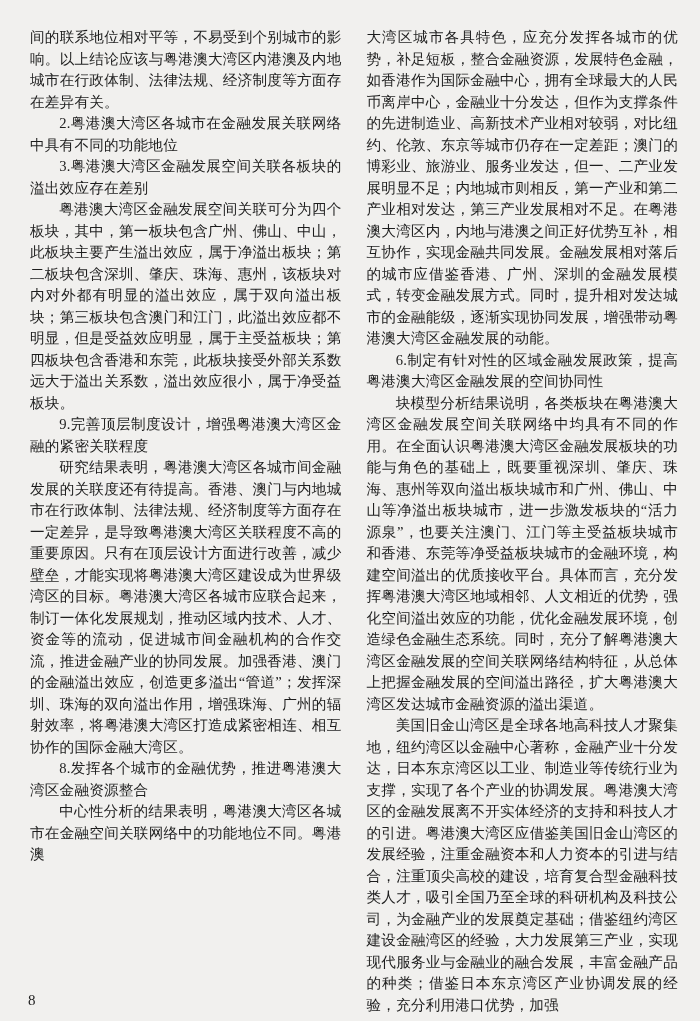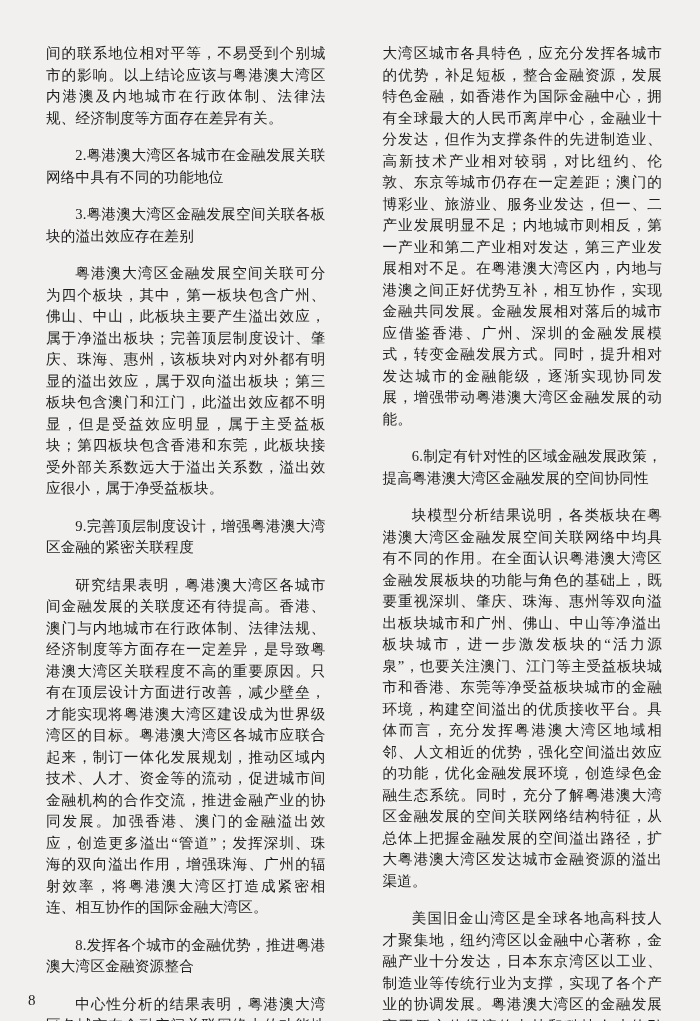--- a/index.html
+++ b/index.html
@@ -24,21 +24,21 @@
   }
   .col {
     flex: 1;
     min-width: 0;
     font-size: 14.6px;
     line-height: 21.5px;
     text-align: justify;
     letter-spacing: 0.2px;
   }
   .col p {
-    margin: 16px;
+    margin: 0;
     text-indent: 2em;
     word-break: break-all;
   }
   .col p.no-indent {
     text-indent: 0;
   }
   .col p.bold-heading {
     font-weight: bold;
   }
   .page-number {
@@ -52,21 +52,21 @@
 </head>
 <body>
 
 <div class="page">
   <div class="columns">
 
     <div class="col">
       <p class="no-indent">间的联系地位相对平等，不易受到个别城市的影响。以上结论应该与粤港澳大湾区内港澳及内地城市在行政体制、法律法规、经济制度等方面存在差异有关。</p>
       <p>2.粤港澳大湾区各城市在金融发展关联网络中具有不同的功能地位</p>
       <p>3.粤港澳大湾区金融发展空间关联各板块的溢出效应存在差别</p>
-      <p>粤港澳大湾区金融发展空间关联可分为四个板块，其中，第一板块包含广州、佛山、中山，此板块主要产生溢出效应，属于净溢出板块；完善顶层制度设计、肇庆、珠海、惠州，该板块对内对外都有明显的溢出效应，属于双向溢出板块；第三板块包含澳门和江门，此溢出效应都不明显，但是受益效应明显，属于主受益板块；第四板块包含香港和东莞，此板块接受外部关系数远大于溢出关系数，溢出效应很小，属于净受益板块。</p>
+      <p>粤港澳大湾区金融发展空间关联可分为四个板块，其中，第一板块包含广州、佛山、中山，此板块主要产生溢出效应，属于净溢出板块；第二板块包含深圳、肇庆、珠海、惠州，该板块对内对外都有明显的溢出效应，属于双向溢出板块；第三板块包含澳门和江门，此溢出效应都不明显，但是受益效应明显，属于主受益板块；第四板块包含香港和东莞，此板块接受外部关系数远大于溢出关系数，溢出效应很小，属于净受益板块。</p>
       <p>9.完善顶层制度设计，增强粤港澳大湾区金融的紧密关联程度</p>
       <p>研究结果表明，粤港澳大湾区各城市间金融发展的关联度还有待提高。香港、澳门与内地城市在行政体制、法律法规、经济制度等方面存在一定差异，是导致粤港澳大湾区关联程度不高的重要原因。只有在顶层设计方面进行改善，减少壁垒，才能实现将粤港澳大湾区建设成为世界级湾区的目标。粤港澳大湾区各城市应联合起来，制订一体化发展规划，推动区域内技术、人才、资金等的流动，促进城市间金融机构的合作交流，推进金融产业的协同发展。加强香港、澳门的金融溢出效应，创造更多溢出“管道”；发挥深圳、珠海的双向溢出作用，增强珠海、广州的辐射效率，将粤港澳大湾区打造成紧密相连、相互协作的国际金融大湾区。</p>
       <p>8.发挥各个城市的金融优势，推进粤港澳大湾区金融资源整合</p>
       <p>中心性分析的结果表明，粤港澳大湾区各城市在金融空间关联网络中的功能地位不同。粤港澳</p>
     </div>
 
     <div class="col">
       <p class="no-indent">大湾区城市各具特色，应充分发挥各城市的优势，补足短板，整合金融资源，发展特色金融，如香港作为国际金融中心，拥有全球最大的人民币离岸中心，金融业十分发达，但作为支撑条件的先进制造业、高新技术产业相对较弱，对比纽约、伦敦、东京等城市仍存在一定差距；澳门的博彩业、旅游业、服务业发达，但一、二产业发展明显不足；内地城市则相反，第一产业和第二产业相对发达，第三产业发展相对不足。在粤港澳大湾区内，内地与港澳之间正好优势互补，相互协作，实现金融共同发展。金融发展相对落后的城市应借鉴香港、广州、深圳的金融发展模式，转变金融发展方式。同时，提升相对发达城市的金融能级，逐渐实现协同发展，增强带动粤港澳大湾区金融发展的动能。</p>
       <p>6.制定有针对性的区域金融发展政策，提高粤港澳大湾区金融发展的空间协同性</p>
       <p>块模型分析结果说明，各类板块在粤港澳大湾区金融发展空间关联网络中均具有不同的作用。在全面认识粤港澳大湾区金融发展板块的功能与角色的基础上，既要重视深圳、肇庆、珠海、惠州等双向溢出板块城市和广州、佛山、中山等净溢出板块城市，进一步激发板块的“活力源泉”，也要关注澳门、江门等主受益板块城市和香港、东莞等净受益板块城市的金融环境，构建空间溢出的优质接收平台。具体而言，充分发挥粤港澳大湾区地域相邻、人文相近的优势，强化空间溢出效应的功能，优化金融发展环境，创造绿色金融生态系统。同时，充分了解粤港澳大湾区金融发展的空间关联网络结构特征，从总体上把握金融发展的空间溢出路径，扩大粤港澳大湾区发达城市金融资源的溢出渠道。</p>

